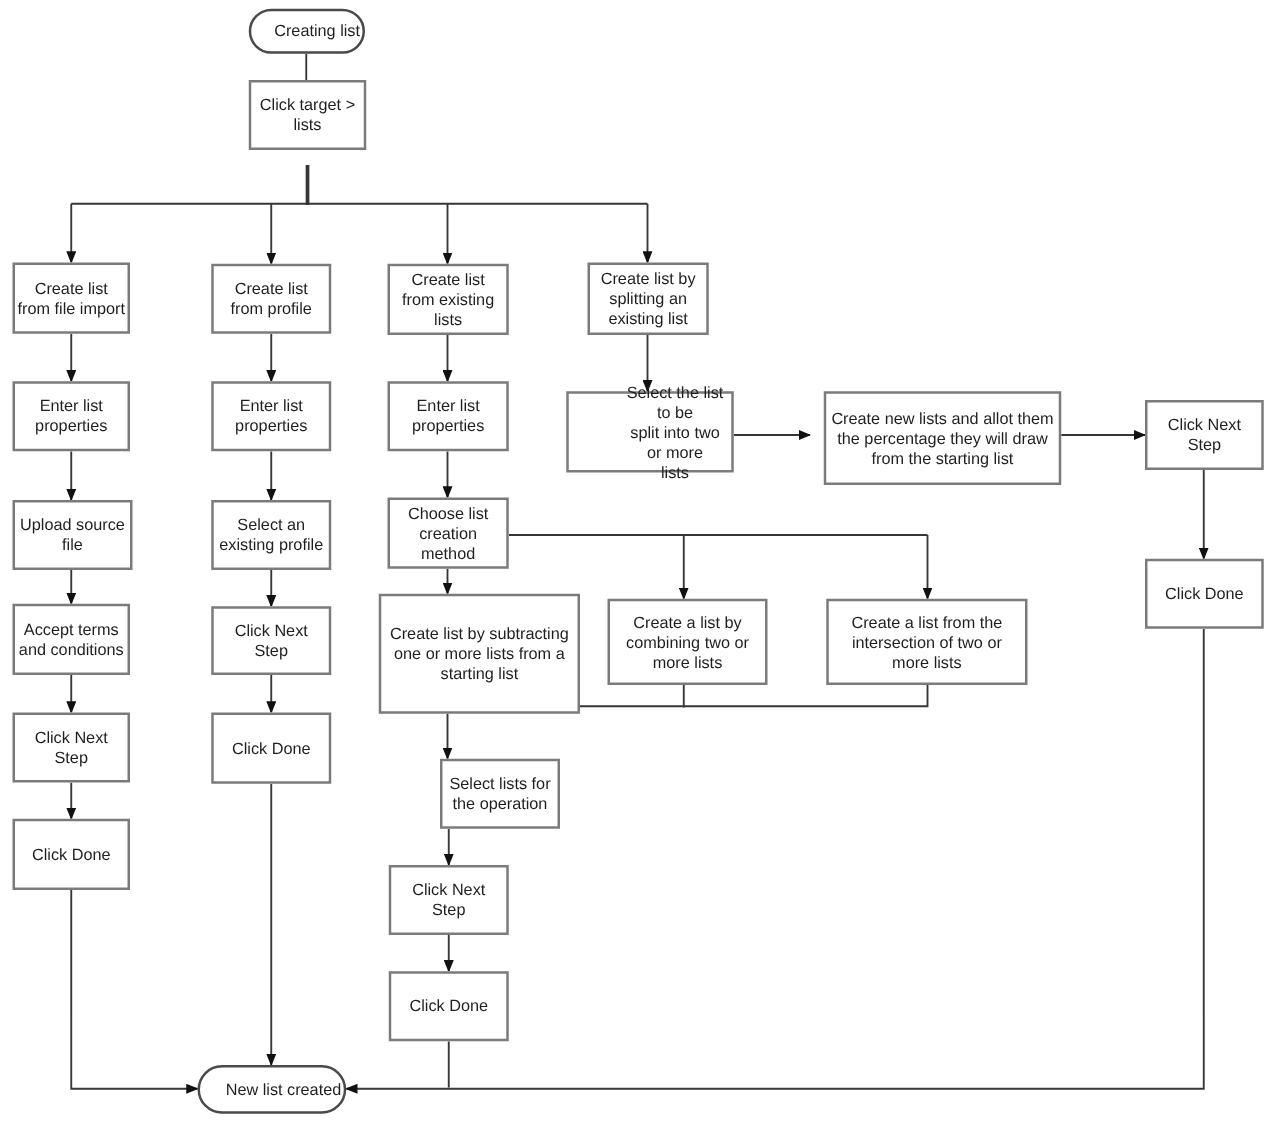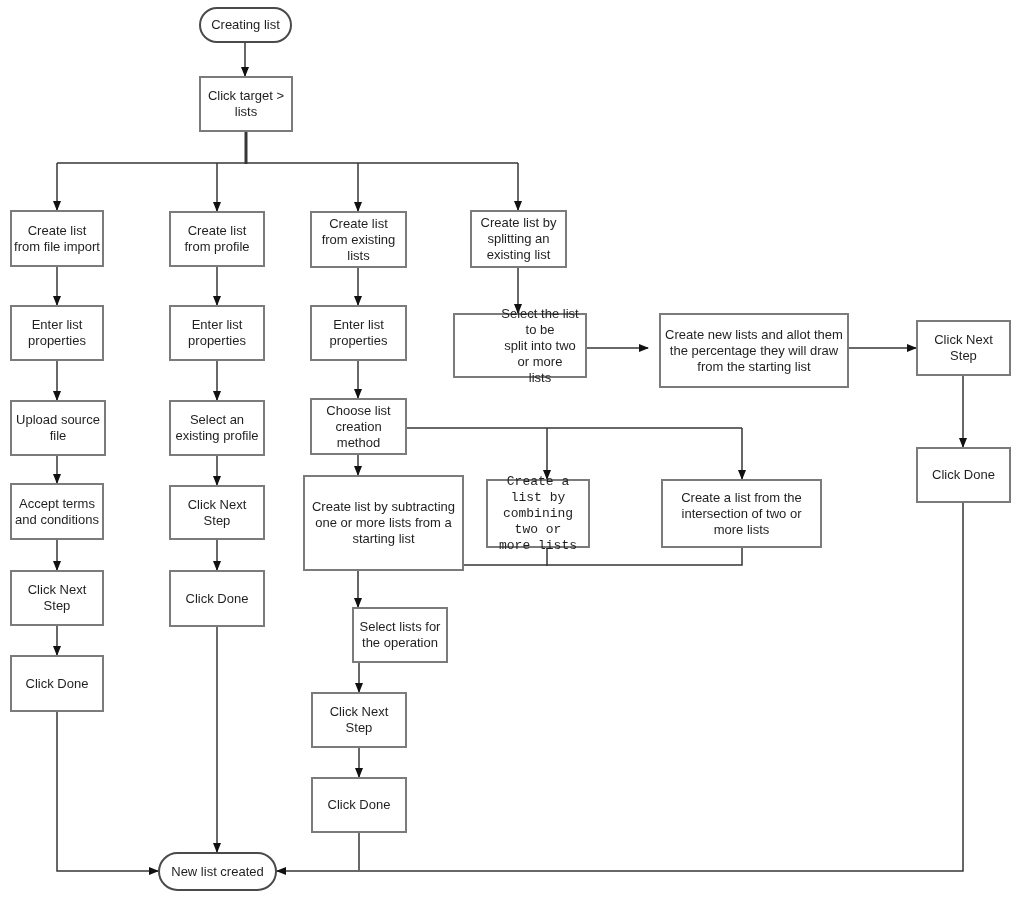--- a/index.html
+++ b/index.html
@@ -26,20 +26,21 @@
     align-items: center;
     justify-content: center;
     text-align: center;
   }
   .node.process {
     border: 2px solid var(--box-border, #7b7b7b);
   }
   .node.terminator {
     border: 2px solid var(--term-border, #4a4a4a);
     border-radius: 20px;
+    justify-content: flex-end;
   }
   .lbl {
     display: block;
     white-space: pre-line;
     font-size: 13px;
     line-height: 16px;
     color: var(--text-color, #1f1f1f);
     padding: 0 2px;
   }
 </style>
@@ -86,21 +87,21 @@
       <polyline points="518,268 518,313" fill="none" stroke="#363636" stroke-width="1.5" marker-end="url(#arrowhead)"></polyline>
       <polyline points="587,348 648,348" fill="none" stroke="#363636" stroke-width="1.5" marker-end="url(#arrowhead)"></polyline>
       <polyline points="838,348 916,348" fill="none" stroke="#363636" stroke-width="1.5" marker-end="url(#arrowhead)"></polyline>
       <polyline points="963,376 963,447" fill="none" stroke="#363636" stroke-width="1.5" marker-end="url(#arrowhead)"></polyline>
       <polyline points="963,503 963,871 277,871" fill="none" stroke="#363636" stroke-width="1.5" marker-end="url(#arrowhead)"></polyline>
     </svg>
   <div>
       <div class="node terminator" style="left: 199px; top: 7px; width: 93px; height: 36px; border-radius: 18px;">
         <span class="lbl">Creating list</span>
       </div>
-      <div class="node process" style="left: 199px; top: 76px; width: 94px; height: 56px;">
+      <div class="node process" style="left: 199px; top: 64px; width: 94px; height: 56px;">
         <span class="lbl">Click target &gt;
 lists</span>
       </div>
       <div class="node process" style="left: 10px; top: 210px; width: 94px; height: 57px;">
         <span class="lbl">Create list
 from file import</span>
       </div>
       <div class="node process" style="left: 10px; top: 305px; width: 94px; height: 56px;">
         <span class="lbl">Enter list
 properties</span>
@@ -151,21 +152,21 @@
       <div class="node process" style="left: 310px; top: 398px; width: 97px; height: 57px;">
         <span class="lbl">Choose list
 creation
 method</span>
       </div>
       <div class="node process" style="left: 303px; top: 475px; width: 161px; height: 96px;">
         <span class="lbl">Create list by subtracting
 one or more lists from a
 starting list</span>
       </div>
-      <div class="node process" style="left: 486px; top: 479px; width: 104px; height: 69px; font-family: Liberation Mono, monospace;">
+      <div class="node process" style="left: 486px; top: 479px; width: 128px; height: 69px;">
         <span class="lbl">Create a list by
 combining two or
 more lists</span>
       </div>
       <div class="node process" style="left: 661px; top: 479px; width: 161px; height: 69px;">
         <span class="lbl">Create a list from the
 intersection of two or
 more lists</span>
       </div>
       <div class="node process" style="left: 311px; top: 607px; width: 96px; height: 56px; margin-left: 41px;">

